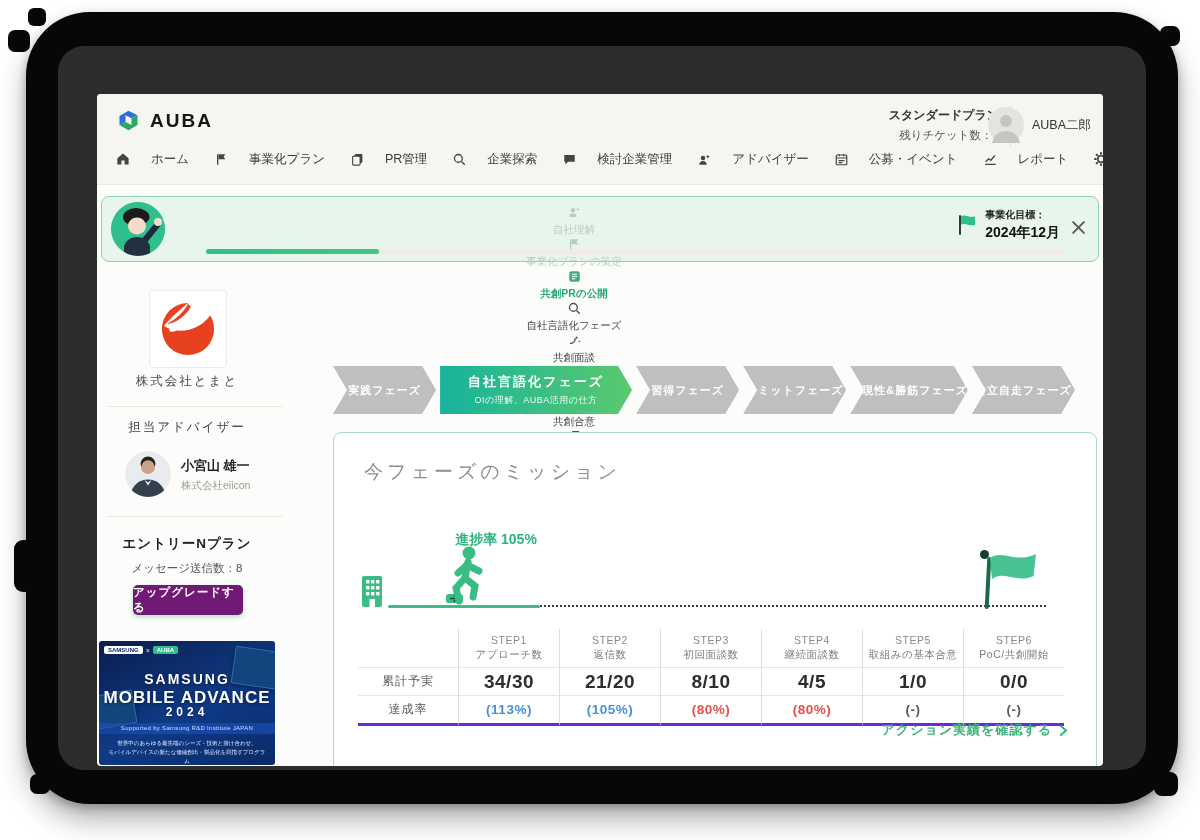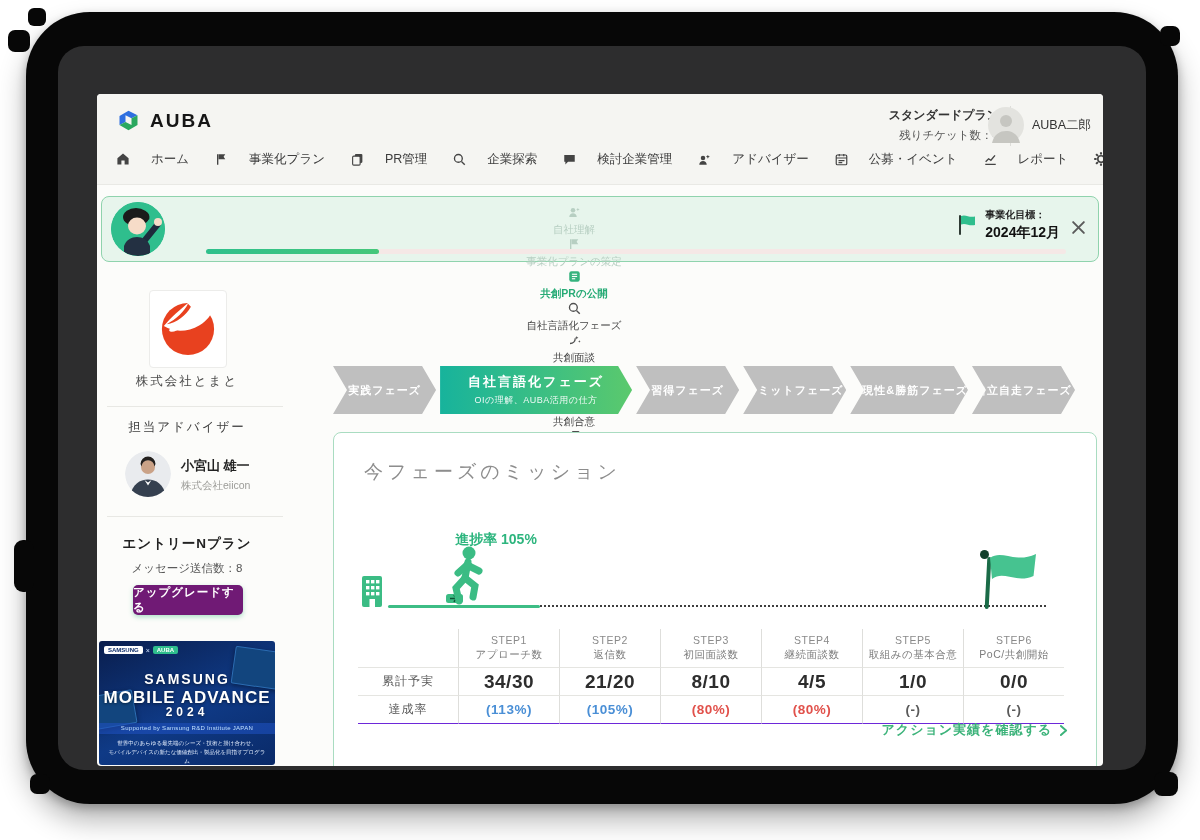--- a/index.html
+++ b/index.html
@@ -78,21 +78,21 @@
   .m-dot{left:206px;top:172px;width:506px;height:0;border-top:2px dotted #3e3e3e;}
   .m-goal{left:560px;top:74px;width:152px;text-align:right;font-size:14.5px;font-weight:bold;color:#101010;line-height:21px;}
   .m-pole{left:652px;top:124px;width:3.5px;height:52px;background:#1a6b47;transform:rotate(3deg);border-radius:2px;}
   .m-knob{left:646px;top:117px;width:9px;height:9px;border-radius:50%;background:#123f2b;}
   .mtable{left:24px;top:196px;display:grid;grid-template-columns:100px repeat(6,101px);}
   .mc{display:flex;flex-direction:column;align-items:center;justify-content:center;}
   .mc.h{height:38px;}
   .mc.r{height:27px;}
   .mc.v{border-left:1px solid #dededb;}
   .mc.bt{border-top:1px solid #e5e5e1;}
-  .mc.bb{border-bottom:1px solid #6d28d9;}
+  .mc.bb{border-bottom:3px solid #6d28d9;}
   .mc .stp{font-size:10.5px;color:#8a8a8a;letter-spacing:.5px;}
   .mc .stn{font-size:10.5px;color:#7d7d7d;margin-top:2px;letter-spacing:.5px;}
   .rowlbl{font-size:12px;color:#5a5a5a;letter-spacing:1px;}
   .val{font-size:19px;font-weight:bold;color:#2d2d2d;letter-spacing:.5px;}
   .rate{font-size:13.5px;font-weight:bold;letter-spacing:.5px;}
   .c-blue{color:#4a8fd6;}
   .c-red{color:#e1514b;}
   .c-dash{color:#5a5a5a;}
   .m-action{right:26px;top:288px;display:flex;align-items:center;gap:5px;cursor:pointer;}
   .m-action span{font-size:13px;color:#3cb37a;font-weight:600;letter-spacing:1px;}

